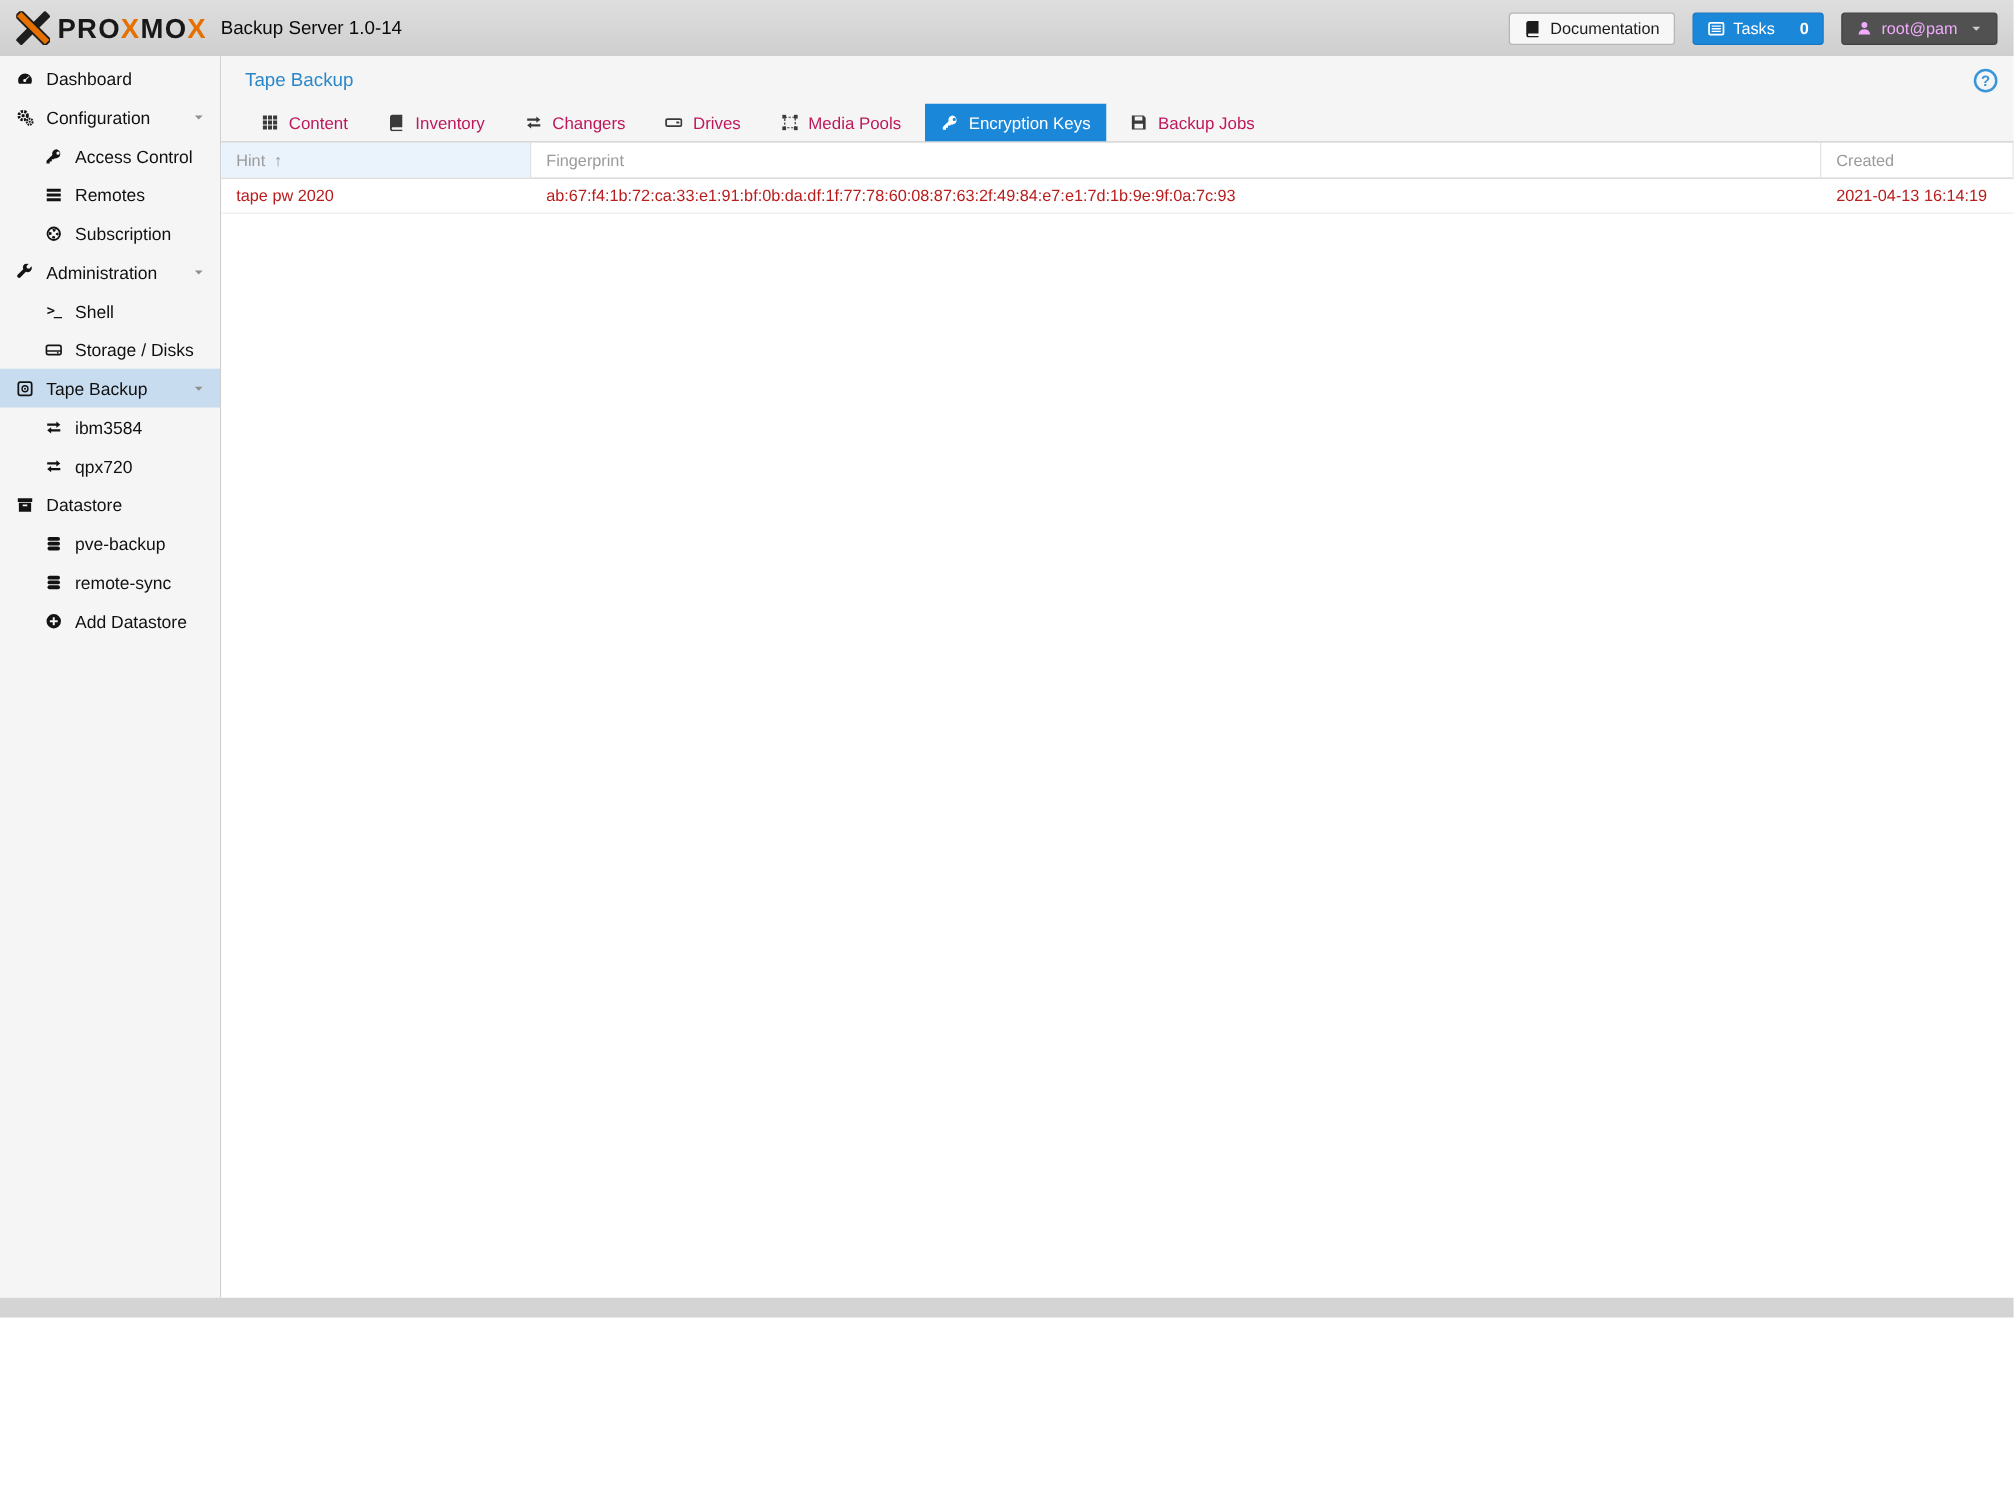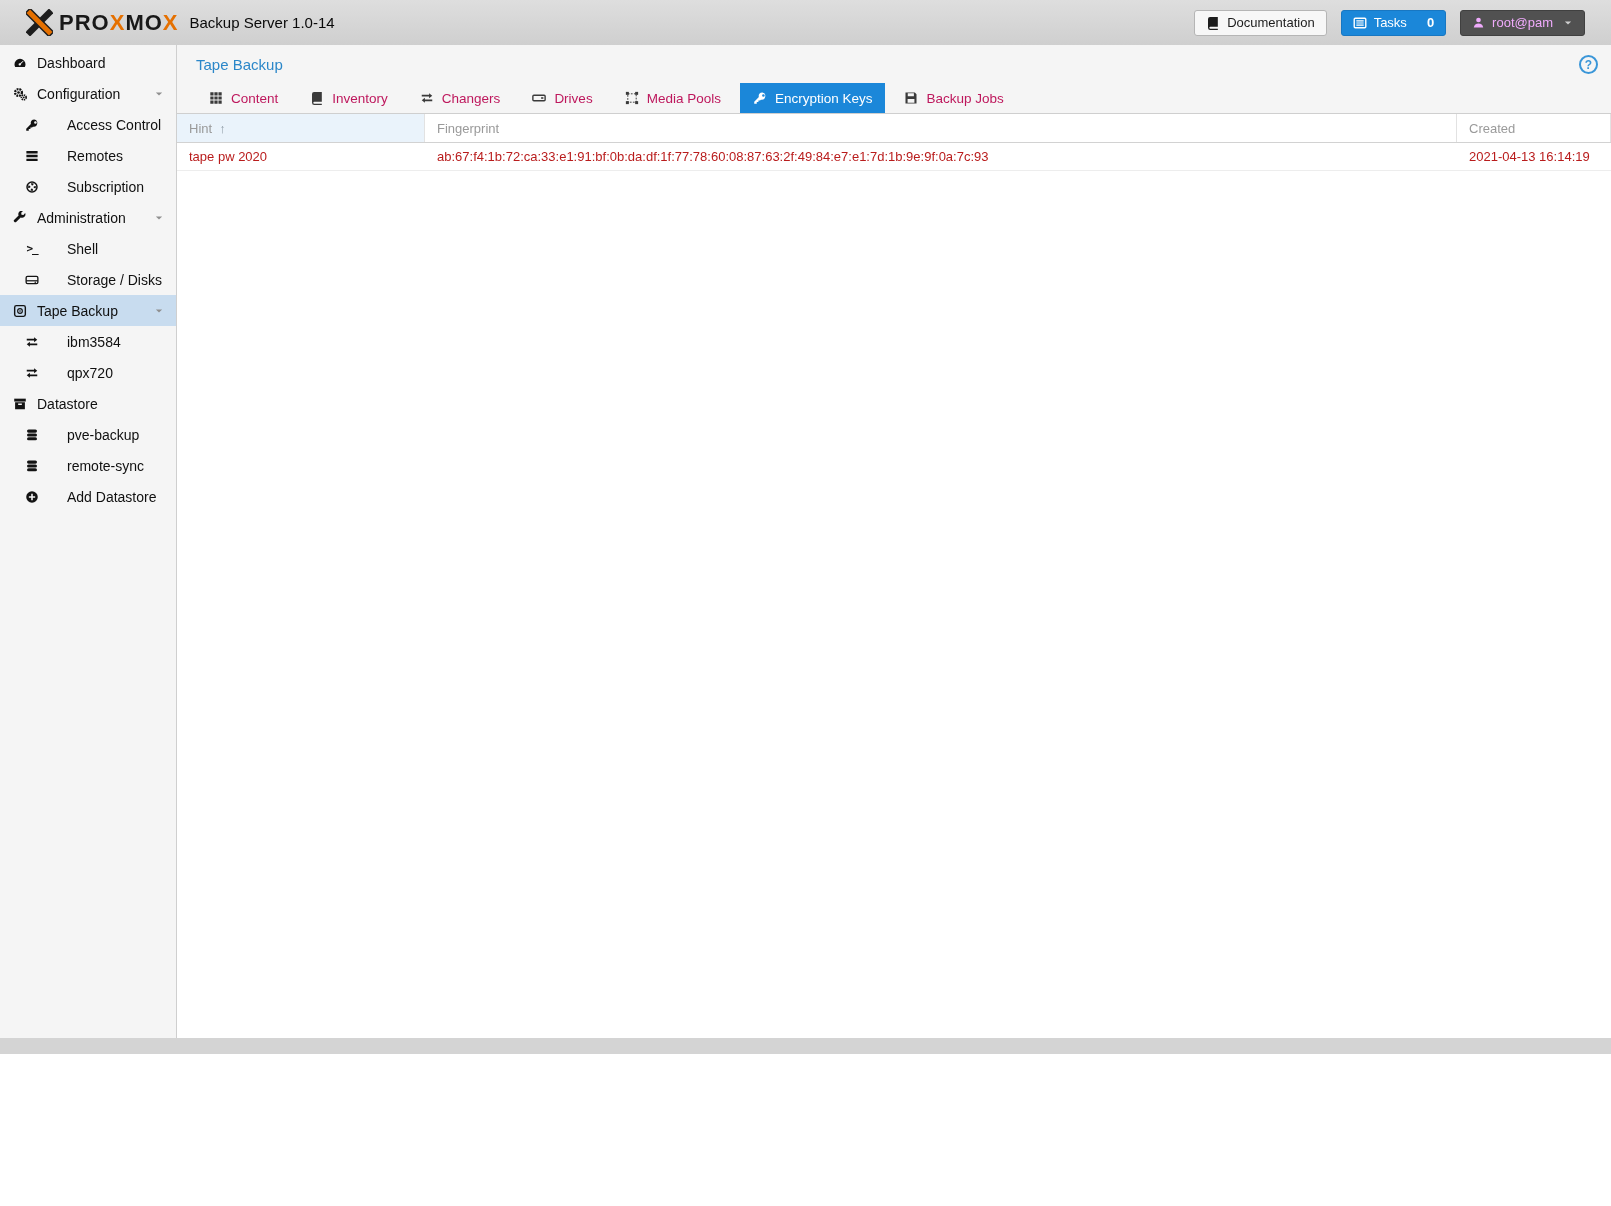--- a/index.html
+++ b/index.html
@@ -5,21 +5,21 @@
   * { box-sizing: border-box; }
   html,body { margin:0; padding:0; }
   body {
     width:1611px; height:1206px; overflow:hidden; position:relative;
     font-family:"Liberation Sans","DejaVu Sans",sans-serif;
     background:#ffffff; color:#111;
   }
   
   .topbar {
     height:45px; background:linear-gradient(#dedede,#cfcfcf);
-    display:flex; align-items:center; padding:0 26px;
+    display:flex; align-items:center; padding:0 13px;
   }
   .brand { display:flex; align-items:center; }
   .brand-word { font-size:22px; font-weight:bold; letter-spacing:1px; color:#181818; margin-left:6px; }
   .brand-word .orange { color:#e57000; }
   .topbar-subtitle { font-size:15px; color:#0a0a0a; margin-left:11px; }
   .topbar-right { margin-left:auto; display:flex; align-items:center; gap:14px;border-radius:13px; }
   .tb-btn {
     height:26px; display:flex; align-items:center; gap:7px; padding:0 11px;
     border-radius:3px; font-size:13px; cursor:pointer; white-space:nowrap;
   }
@@ -32,21 +32,21 @@
   
   .layout { display:flex; height:993px; }
   .sidebar {
     width:177px; background:#f5f5f5; border-right:1px solid #cfcfcf;
     padding-top:2px; flex:none;
   }
   .side-item {
     height:31px; display:flex; align-items:center; position:relative;
     font-size:14px; color:#101010; cursor:pointer; padding-left:10px;
   }
-  .side-item.lvl1 { padding-left:22px;gap:18px; }
+  .side-item.lvl1 { padding-left:33px; }
   .side-item .icon { width:20px; display:inline-flex; justify-content:center; align-items:center; margin-right:7px; color:#131313; flex:none; }
   .side-item.selected { background:#c8dcef; }
   .side-arrow { position:absolute; right:12px; top:11px; color:#8f8f8f; display:flex; }
   
   .main { flex:1; display:flex; flex-direction:column; background:#fff; min-width:0; }
   .main-header { background:#f5f5f5; padding:9px 0 0 12px; border-bottom:1px solid #cfcfcf; position:relative; flex:none; }
   .main-title { color:#2b87c9; font-size:15px; margin:2px 0 10px 7px; }
   .help-btn {
     position:absolute; top:10px; right:13px; width:19px; height:19px;
     border:2px solid #3a96d8; border-radius:50%; color:#3a96d8;

